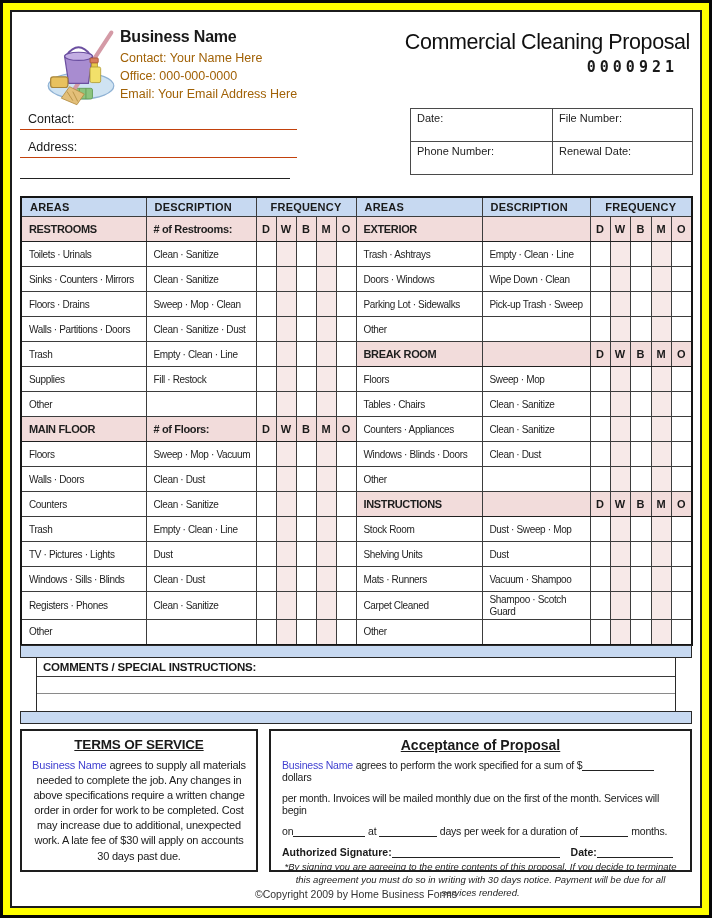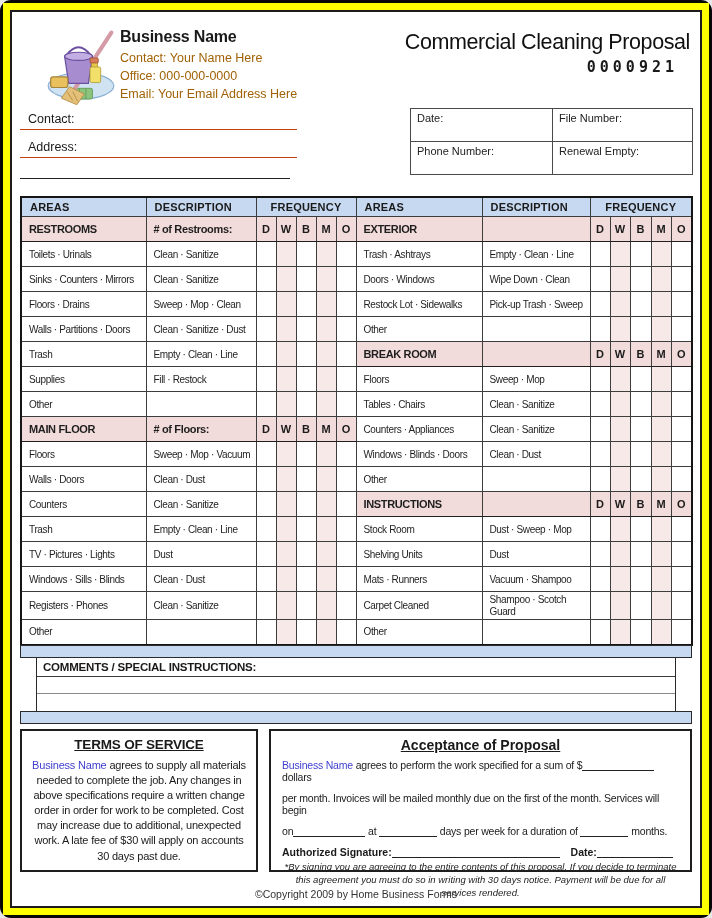--- a/index.html
+++ b/index.html
@@ -1,18 +1,18 @@
 <!DOCTYPE html>
 <html><head>
 <meta charset="utf-8">
 <style>
   html,body{margin:0;padding:0;background:#e8e8e8;}
   *{box-sizing:border-box;}
   body{font-family:"Liberation Sans",sans-serif;color:#1a1a1a;}
-  .frame-outer{width:712px;height:918px;background:#070707;padding:3px;border-radius:11px;}
+  .frame-outer{width:712px;height:918px;background:#070707;padding:3px;}
   .frame-yellow{width:100%;height:100%;background:#ffff00;padding:7px;}
   .paper{width:100%;height:100%;background:#ffffff;border:2px solid #1c1c1c;position:relative;overflow:hidden;}
 
   
   .header{position:relative;height:84px;margin-top:12px;}
   .logo{position:absolute;left:28px;top:2px;width:82px;height:82px;}
   .biz-block{position:absolute;left:108px;top:4px;}
   .biz-name{font-size:16px;font-weight:bold;letter-spacing:-0.2px;margin-bottom:3px;}
   .biz-line{font-size:12.5px;line-height:1.45;color:#a16207;}
   .title-block{position:absolute;right:10px;top:6px;text-align:right;}
@@ -106,21 +106,21 @@
   <div class="mid">
     <div class="contact-block">
       <div class="fill-line">Contact:</div>
       <div class="fill-line">Address:</div>
       <div class="fill-line blank"></div>
     </div>
     <div class="info-grid">
       <div class="info-cell">Date:</div>
       <div class="info-cell">File Number:</div>
       <div class="info-cell">Phone Number:</div>
-      <div class="info-cell">Renewal Empty:</div>
+      <div class="info-cell">Renewal Date:</div>
     </div>
   </div>
 
   <div class="tbl-wrap">
     <table class="main">
       <colgroup>
         <col style="width:125px">
               <col style="width:110px">
         <col style="width:20px">
               <col style="width:20px">
@@ -195,21 +195,21 @@
                 <td class="freq"></td>
               </tr>
               <tr>
                 <td class="area">Floors · Drains</td>
                 <td class="desc">Sweep · Mop · Clean</td>
                 <td class="freq"></td>
                 <td class="freq shade"></td>
                 <td class="freq"></td>
                 <td class="freq shade"></td>
                 <td class="freq"></td>
-                <td class="area rsplit">Restock Lot · Sidewalks</td>
+                <td class="area rsplit">Parking Lot · Sidewalks</td>
                 <td class="desc">Pick-up Trash · Sweep</td>
                 <td class="freq"></td>
                 <td class="freq shade"></td>
                 <td class="freq"></td>
                 <td class="freq shade"></td>
                 <td class="freq"></td>
               </tr>
               <tr>
                 <td class="area">Walls · Partitions · Doors</td>
                 <td class="desc">Clean · Sanitize · Dust</td>

